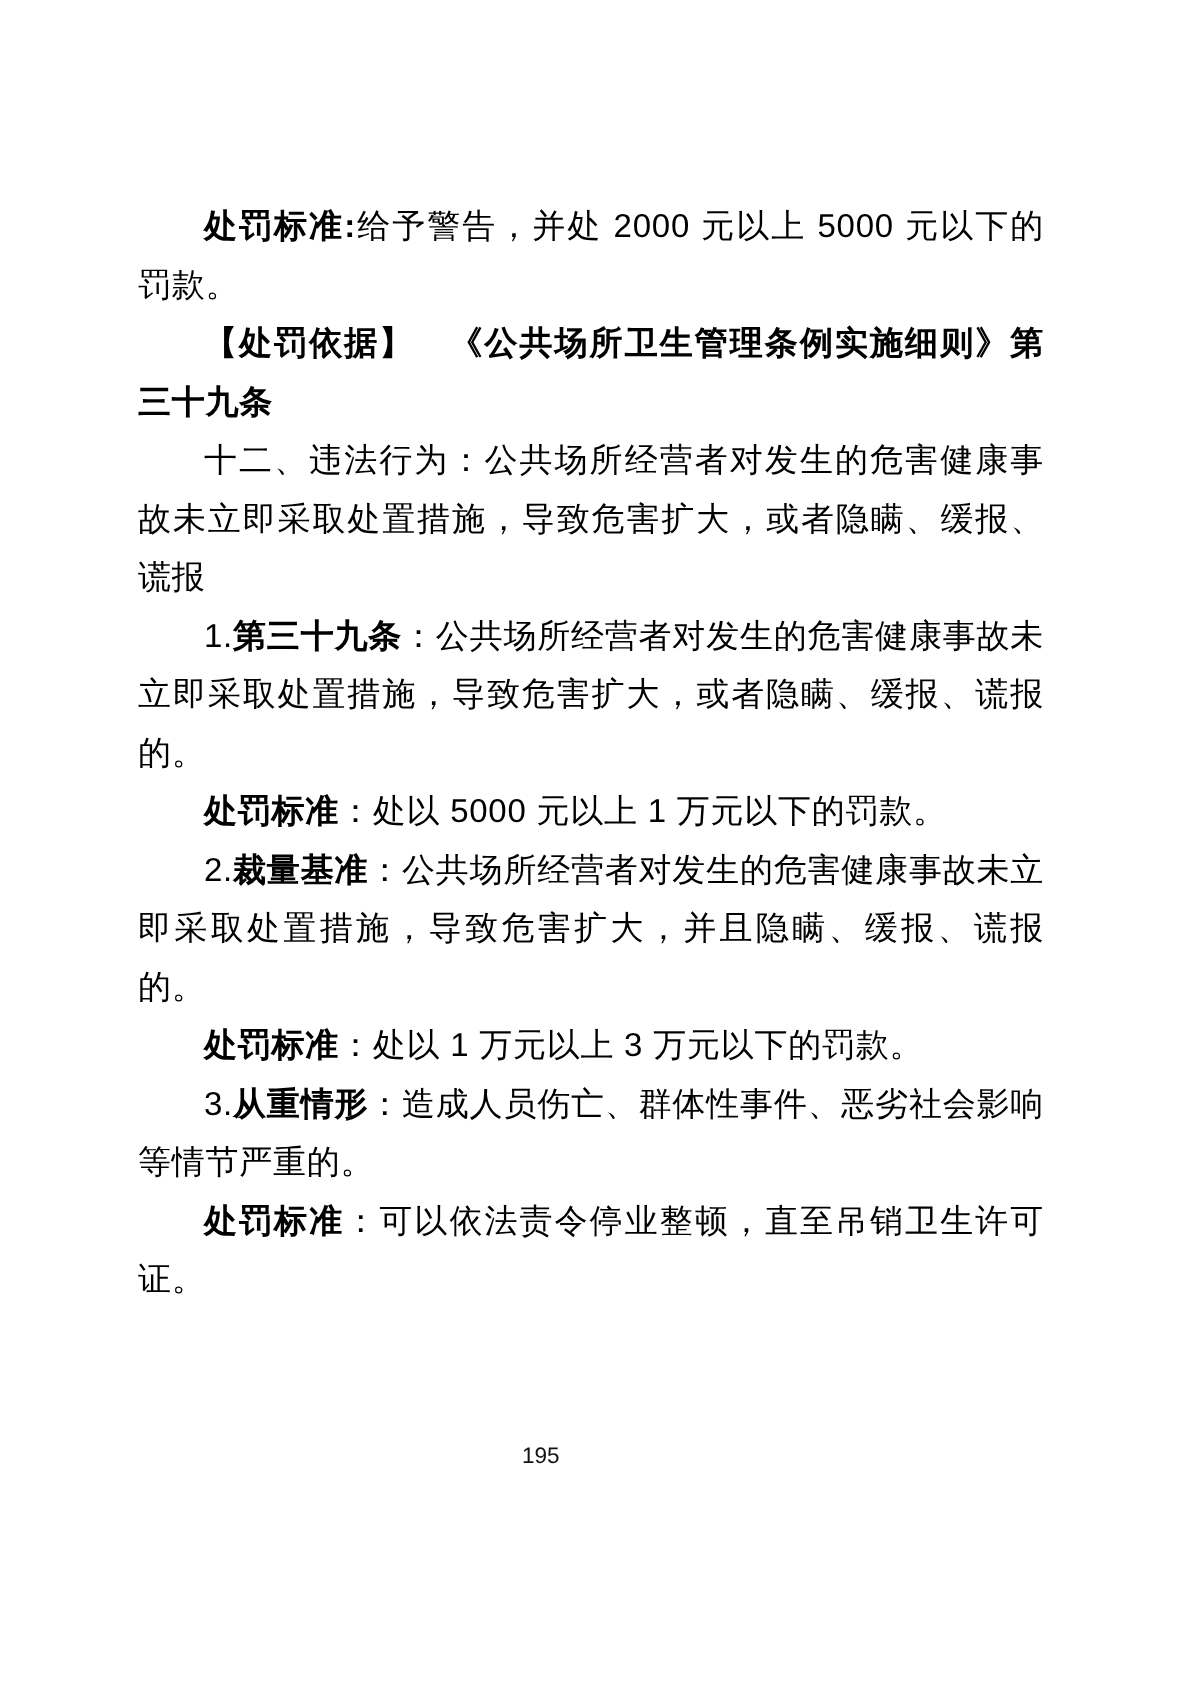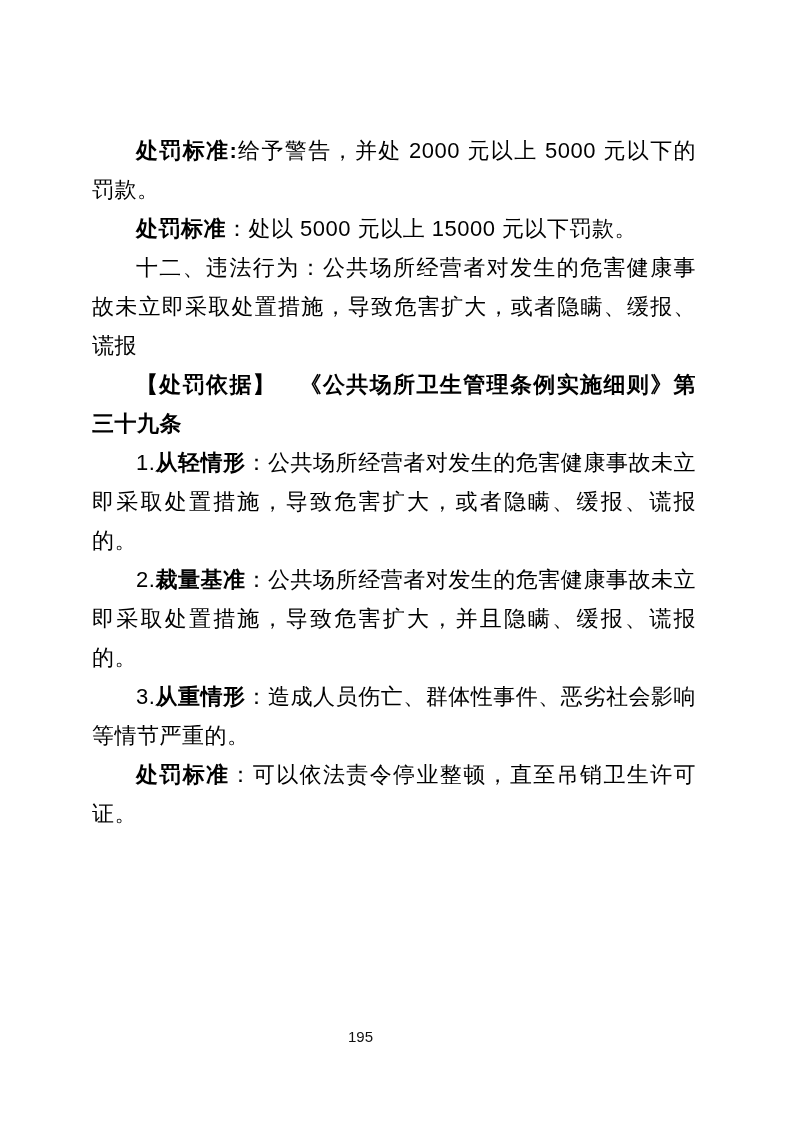--- a/index.html
+++ b/index.html
@@ -32,50 +32,51 @@
     text-align: justify;
     letter-spacing: 0.5px;
     color: #000000;
   }
   .para .b {
     font-weight: bold;
   }
   .footer {
     position: absolute;
     left: 0;
-    top: 1026px;
+    top: 960px;
     width: 100%;
     text-align: center;
     font-size: 15px;
     line-height: 22px;
     color: #111111;
   }
 </style>
 </head>
 <body>
 
 <div class="page">
   <div class="content">
 
     <p class="para"><span class="b">处罚标准:</span><span>给予警告，并处 2000 元以上 5000 元以下的罚款。</span></p>
 
 
-    <p class="para"><span class="b">处罚标准</span><span>：处以 5000 元以上 15000 元以下罚款。</span></p>
+
+    <p class="para"><span class="b">【处罚依据】　《公共场所卫生管理条例实施细则》第三十九条</span></p>
 
     <p class="para"><span>十二、违法行为：公共场所经营者对发生的危害健康事故未立即采取处置措施，导致危害扩大，或者隐瞒、缓报、谎报</span></p>
 
-    <p class="para"><span class="b">【处罚依据】　《公共场所卫生管理条例实施细则》第三十九条</span></p>
 
 
+    <p class="para"><span>1.</span><span class="b">第三十九条</span><span>：公共场所经营者对发生的危害健康事故未立即采取处置措施，导致危害扩大，或者隐瞒、缓报、谎报的。</span></p>
 
-    <p class="para"><span>1.</span><span class="b">从轻情形</span><span>：公共场所经营者对发生的危害健康事故未立即采取处置措施，导致危害扩大，或者隐瞒、缓报、谎报的。</span></p>
-
+    <p class="para"><span class="b">处罚标准</span><span>：处以 5000 元以上 1 万元以下的罚款。</span></p>
 
     <p class="para"><span>2.</span><span class="b">裁量基准</span><span>：公共场所经营者对发生的危害健康事故未立即采取处置措施，导致危害扩大，并且隐瞒、缓报、谎报的。</span></p>
 
+    <p class="para"><span class="b">处罚标准</span><span>：处以 1 万元以上 3 万元以下的罚款。</span></p>
 
     <p class="para"><span>3.</span><span class="b">从重情形</span><span>：造成人员伤亡、群体性事件、恶劣社会影响等情节严重的。</span></p>
 
     <p class="para"><span class="b">处罚标准</span><span>：可以依法责令停业整顿，直至吊销卫生许可证。</span></p>
 
   </div>
 
   <div class="footer">195</div>
 </div>
 

